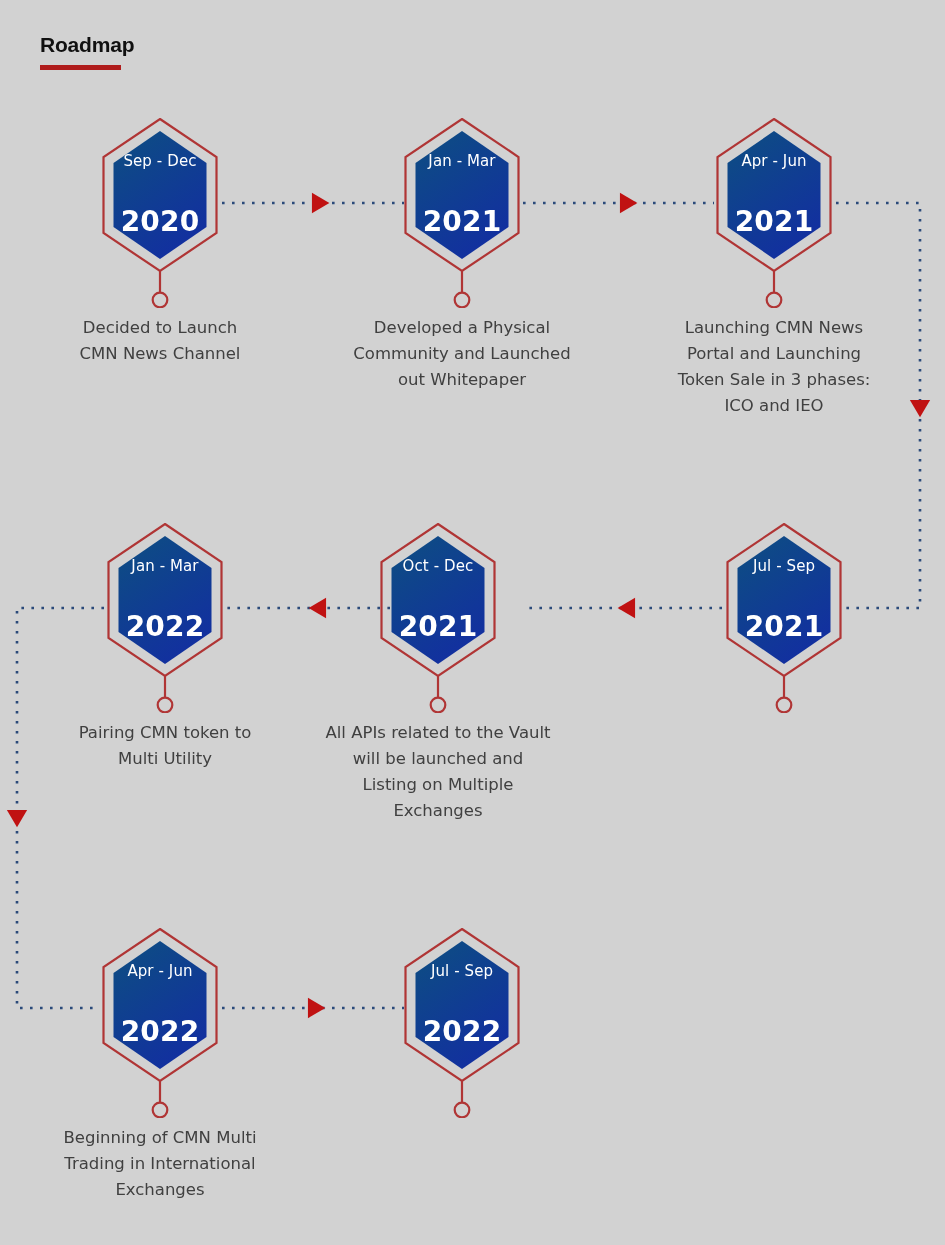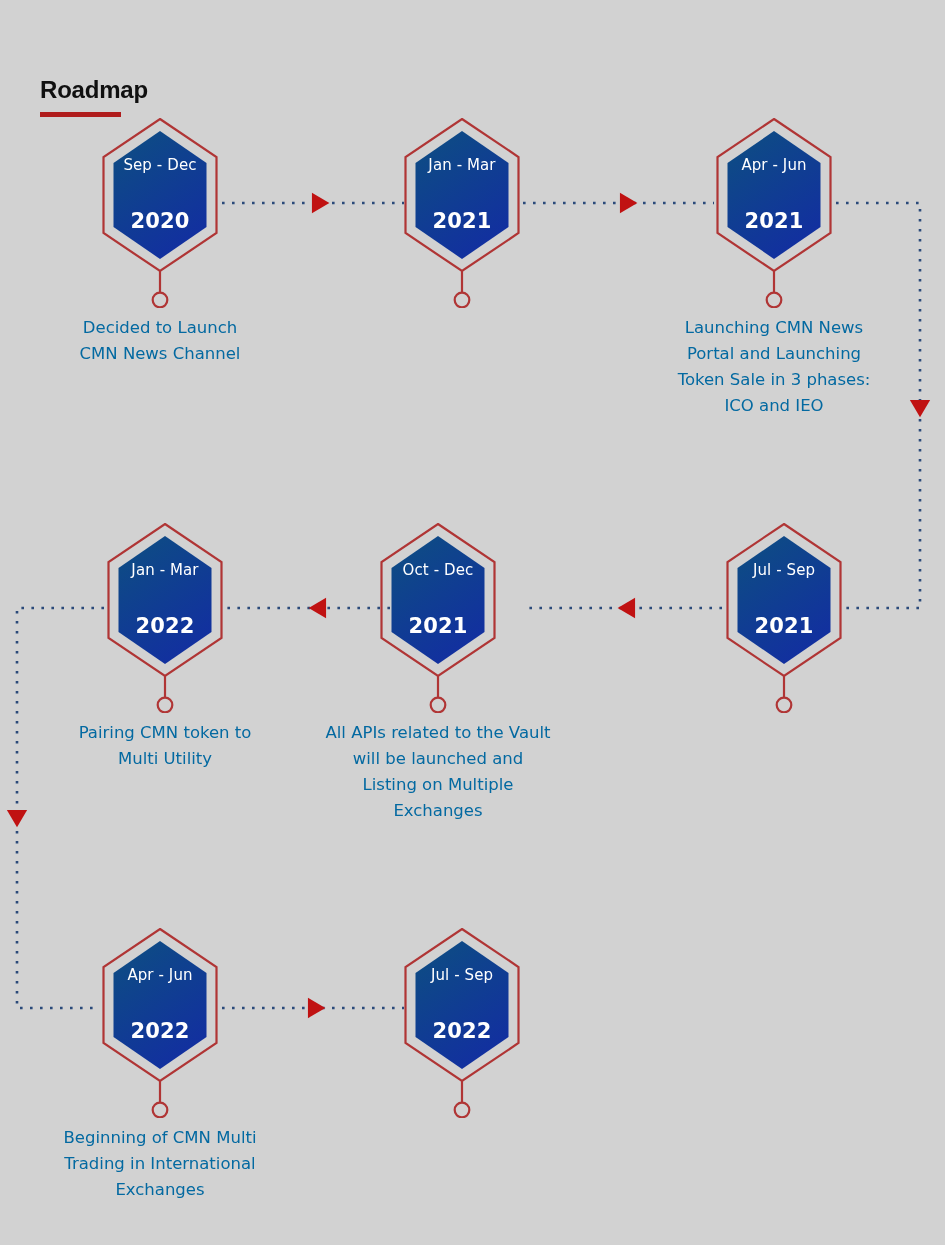--- a/index.html
+++ b/index.html
@@ -22,27 +22,26 @@
     background: #d2d2d2;
   }
 
   
   .title-block {
     position: absolute;
     left: 40px;
     top: 33px;
   }
   .title-text {
-    font-size: 24px;
+    font-size: 21px;
     font-weight: bold;
     color: #101010;
     letter-spacing: -0.2px;
     line-height: 1.1;
     font-family: "Liberation Sans", "DejaVu Sans", sans-serif;
-    margin-top: 44px;
   }
   .title-rule {
     margin-top: 9px;
     width: 81px;
     height: 5px;
     background: #b01c1c;
   }
 
   
   #connector-layer {
@@ -85,30 +84,30 @@
     line-height: 1.22;
     pointer-events: none;
     gap: 28px;
   }
   .hex-period {
     font-size: 15px;
     font-weight: 400;
     letter-spacing: 0.1px;
   }
   .hex-year {
-    font-size: 21px;
+    font-size: 28px;
     font-weight: 600;
     margin-top: 7px;
     letter-spacing: 0.2px;
   }
   .ms-desc {
     margin-top: 7px;
     font-size: 16.5px;
     line-height: 1.58;
-    color: #0369a1;
+    color: #404040;
     font-family: "DejaVu Sans", "Liberation Sans", sans-serif;
     white-space: pre-line;
   }
 </style>
 </head>
 <body>
 
 <div id="roadmap-root">
 
   <div class="title-block">
@@ -168,20 +167,23 @@
             <polygon points="115.00,1.00 171.50,39.00 171.50,115.00 115.00,153.00 58.50,115.00 58.50,39.00" fill="none" stroke="#b03535" stroke-width="2.2" stroke-linejoin="miter"></polygon>
             <polygon points="115.00,13.00 161.50,45.00 161.50,109.00 115.00,141.00 68.50,109.00 68.50,45.00" fill="url(#hexgrad-1)"></polygon>
             <line x1="115" y1="153" x2="115" y2="175" stroke="#b03535" stroke-width="2.2"></line>
             <circle cx="115" cy="182" r="7.3" fill="none" stroke="#b03535" stroke-width="2.2"></circle>
           </svg>
           <div class="hex-label">
             <div class="hex-period">Jan - Mar</div>
             <div class="hex-year">2021</div>
           </div>
         </div>
+        <div class="ms-desc">Developed a Physical
+Community and Launched
+out Whitepaper</div>
       </div>
       <div class="milestone" style="left: 774px; top: 118px;">
         <div class="hex-wrap">
           <svg class="hex-svg" width="230" height="190" viewBox="0 0 230 190">
             <defs>
               <linearGradient id="hexgrad-2" x1="0%" y1="0%" x2="55%" y2="100%">
                 <stop offset="0%" stop-color="#0d4f81"></stop>
                 <stop offset="100%" stop-color="#12309f"></stop>
               </linearGradient>
             </defs>

